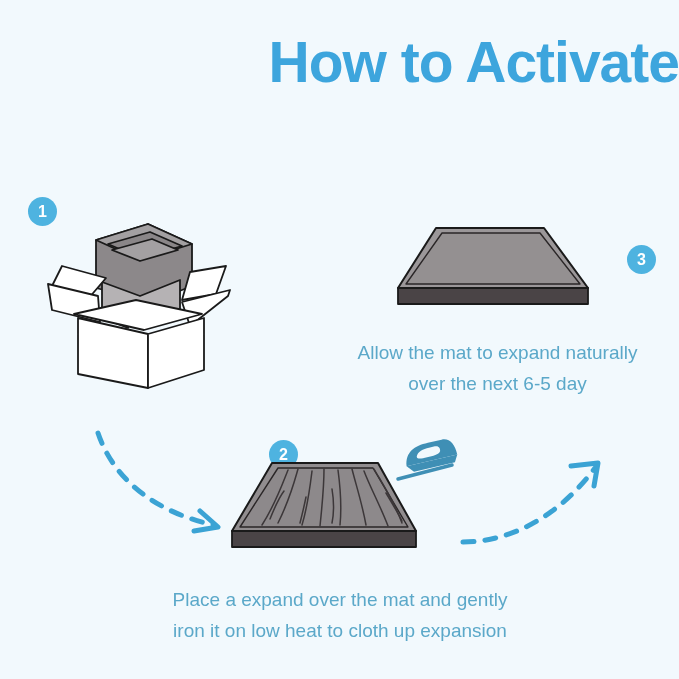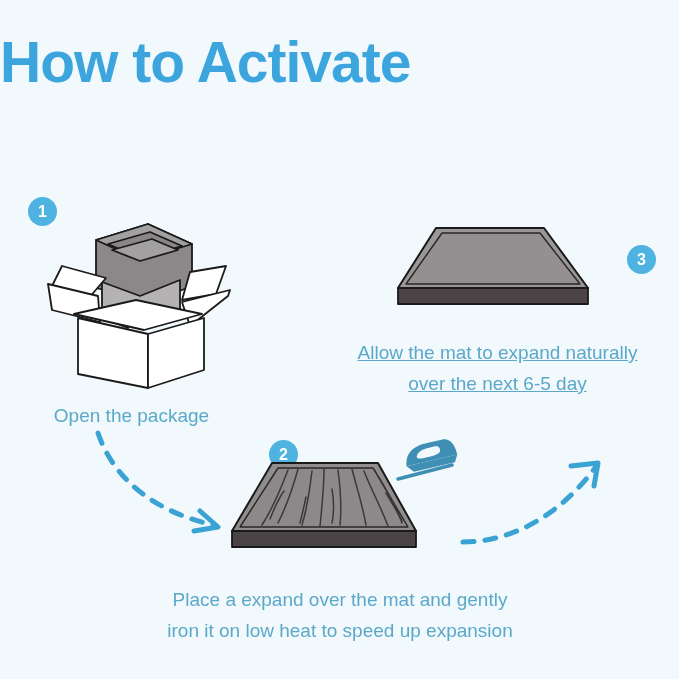--- a/index.html
+++ b/index.html
@@ -18,21 +18,21 @@
     width: 679px;
     height: 679px;
     background: #f2f9fd;
   }
   
   .title-block {
     position: absolute;
     top: 28px;
     left: 0;
     width: 679px;
-    text-align: left;
+    text-align: right;
   }
   .title-line {
     color: #3da5dd;
     font-weight: bold;
     font-size: 57px;
     line-height: 68px;
     letter-spacing: -1px;
   }
   
   .badge {
@@ -54,21 +54,21 @@
   
   .caption {
     position: absolute;
     color: #5ba8c9;
     font-size: 19px;
     line-height: 31px;
     text-align: center;
   }
   #caption-1 { left: 10px; top: 400px; width: 243px; }
   #caption-2 { left: 110px; top: 584px; width: 460px; }
-  #caption-3 { left: 320px; top: 337px; width: 355px; text-decoration: underline; }
+  #caption-3 { left: 320px; top: 337px; width: 355px; }
 
   
   .art { position: absolute; }
   #art-box   { left: 40px;  top: 222px; }
   #art-mat2  { left: 228px; top: 455px; }
   #art-mat3  { left: 392px; top: 222px; }
   #art-iron  { left: 396px; top: 437px; }
   #arrow-left  { left: 88px;  top: 425px; }
   #arrow-right { left: 455px; top: 450px; }
 </style>
@@ -104,21 +104,20 @@
 
         <path d="M38 96 L108 112 L108 166 L38 152 Z" fill="#ffffff"></path>
 
         <path d="M108 112 L164 96 L164 148 L108 166 Z" fill="#ffffff"></path>
 
         <path d="M34 92 L104 108 L162 92 L96 78 Z" fill="#ffffff"></path>
       </g>
     </svg>
   </div>
 
-  <div class="caption" id="caption-1">Open the package</div>
 
   <div class="art" id="arrow-left">
     <svg width="150" height="120" viewBox="0 0 150 120" xmlns="http://www.w3.org/2000/svg">
       <path d="M10 8 C26 56 70 88 126 100" fill="none" stroke="#3ba3d4" stroke-width="5" stroke-linecap="round" stroke-dasharray="11 11"></path>
       <path d="M112 86 L130 102 L106 106" fill="none" stroke="#3ba3d4" stroke-width="5" stroke-linecap="round" stroke-linejoin="round"></path>
     </svg>
   </div>
 
   <div class="badge" id="badge-2">2</div>
 
@@ -154,21 +153,21 @@
         <path d="M56 36 C50 44 46 54 42 64"></path>
         <path d="M104 34 C106 46 106 58 104 68"></path>
         <path d="M78 42 C76 52 74 60 72 68"></path>
         <path d="M158 38 C164 48 170 58 174 66"></path>
       </g>
     </svg>
   </div>
 
   <div class="caption" id="caption-2">
     <div>Place a expand over the mat and gently</div>
-    <div>iron it on low heat to speed up expansion</div>
+    <div>iron it on low heat to cloth up expansion</div>
   </div>
 
   <div class="art" id="arrow-right">
     <svg width="155" height="110" viewBox="0 0 155 110" xmlns="http://www.w3.org/2000/svg">
       <path d="M8 92 C56 92 104 66 140 18" fill="none" stroke="#3ba3d4" stroke-width="5" stroke-linecap="round" stroke-dasharray="11 11"></path>
       <path d="M116 16 L143 13 L139 36" fill="none" stroke="#3ba3d4" stroke-width="5" stroke-linecap="round" stroke-linejoin="round"></path>
     </svg>
   </div>
 
   <div class="badge" id="badge-3">3</div>

